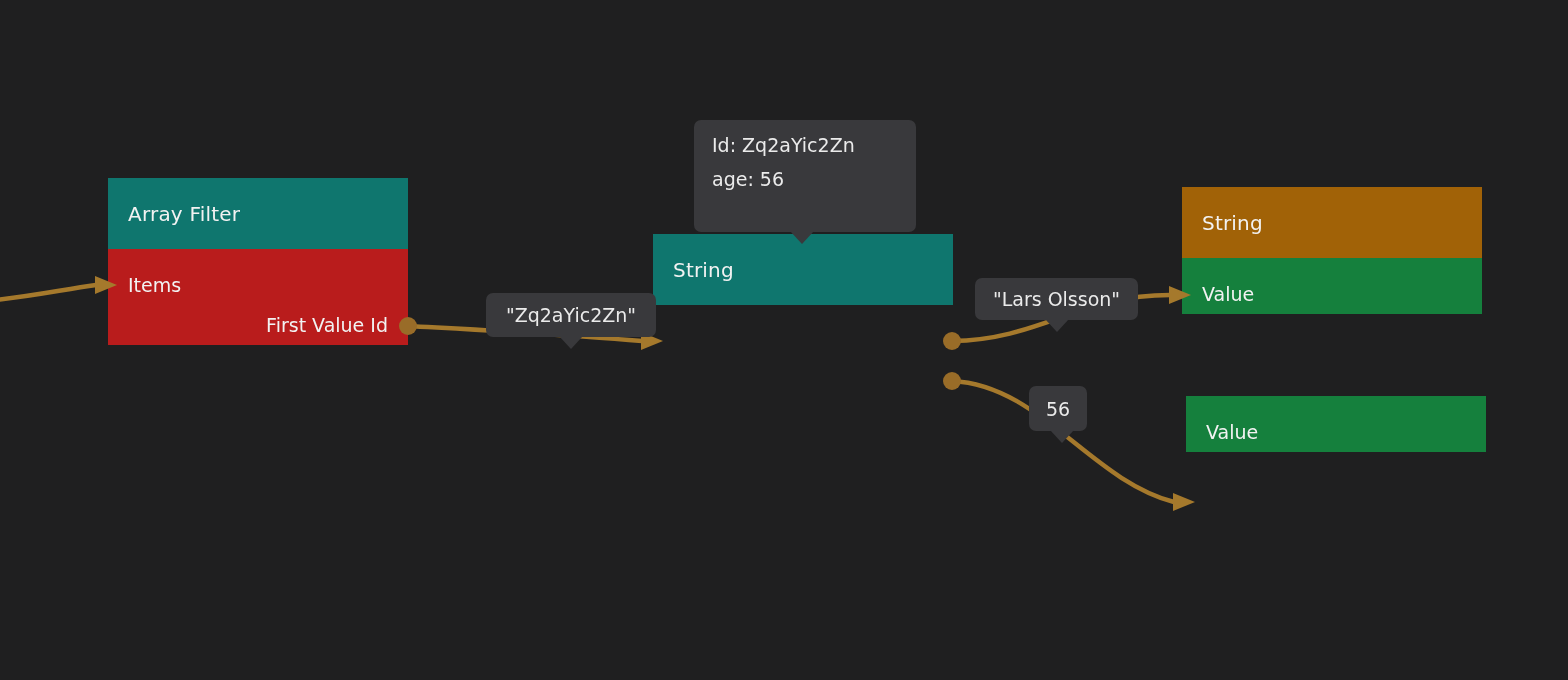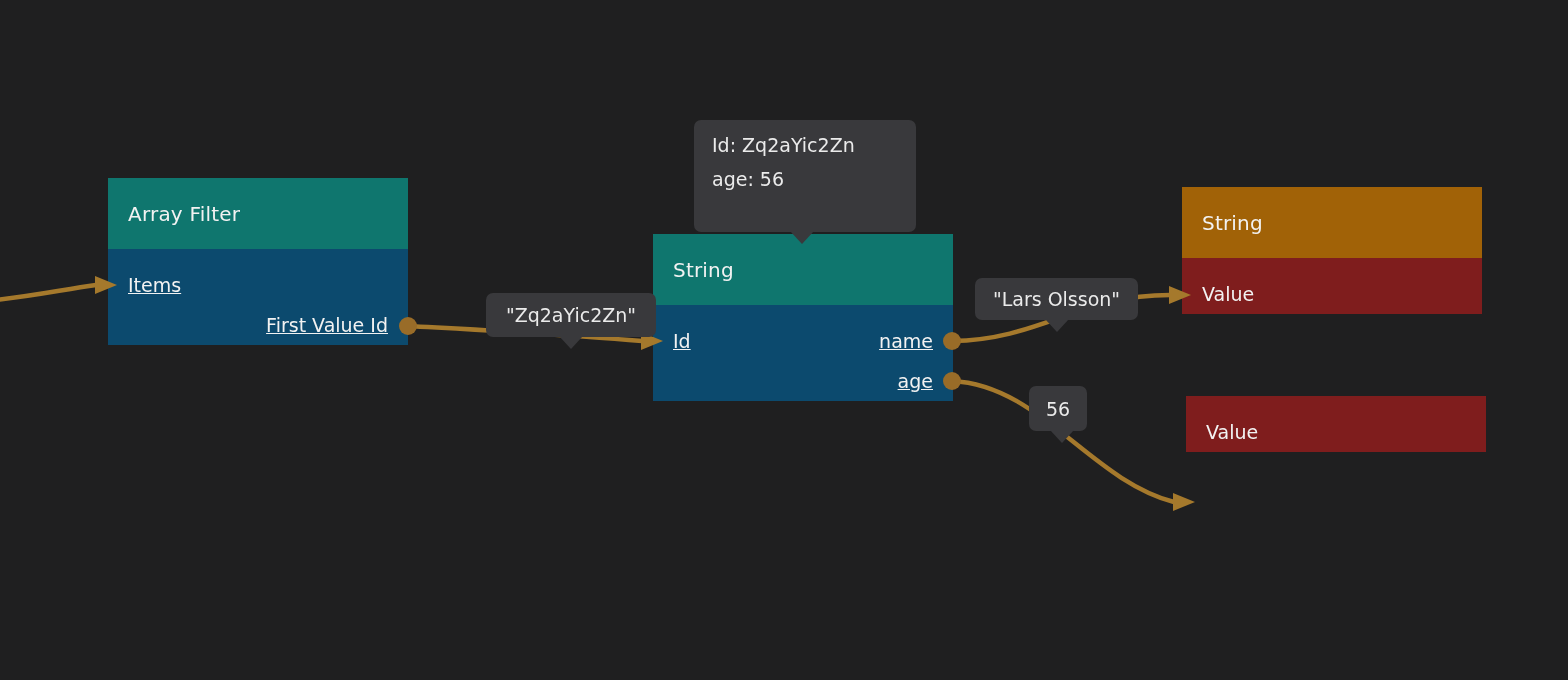--- a/index.html
+++ b/index.html
@@ -22,23 +22,23 @@
   }
   .node-header {
     height: 71px;
     display: flex;
     align-items: center;
     padding: 0 20px;
     font-size: 20px;
     letter-spacing: 0.2px;
   }
   .node.olive .node-header { background: #0f766e; }
-  .node.olive .node-body   { background: #0c4a6e; text-decoration: underline; }
+  .node.olive .node-body   { background: #b91c1c; }
   .node.slate .node-header { background: #a16207; }
-  .node.slate .node-body   { background: #7f1d1d; }
+  .node.slate .node-body   { background: #15803d; }
   .node-body { padding-top: 16px; }
   .node-row {
     height: 40px;
     display: flex;
     align-items: center;
     justify-content: space-between;
     padding: 0 20px;
     font-size: 19px;
   }
   .pin-label { white-space: nowrap; }
@@ -92,29 +92,20 @@
         <span class="pin-label in">Items</span>
       </div>
       <div class="node-row">
         <span class="pin-label out">First Value Id</span>
       </div>
     </div>
   </div>
 
   <div class="node olive" style="left:653px; top:234px; width:300px; height:184px;">
     <div class="node-header">String</div>
-    <div class="node-body">
-      <div class="node-row">
-        <span class="pin-label in">Id</span>
-        <span class="pin-label out">name</span>
-      </div>
-      <div class="node-row">
-        <span class="pin-label out">age</span>
-      </div>
-    </div>
   </div>
 
   <div class="node slate" style="left:1182px; top:187px; width:300px; height:145px;">
     <div class="node-header">String</div>
     <div class="node-body">
       <div class="node-row">
         <span class="pin-label in">Value</span>
       </div>
     </div>
   </div>

